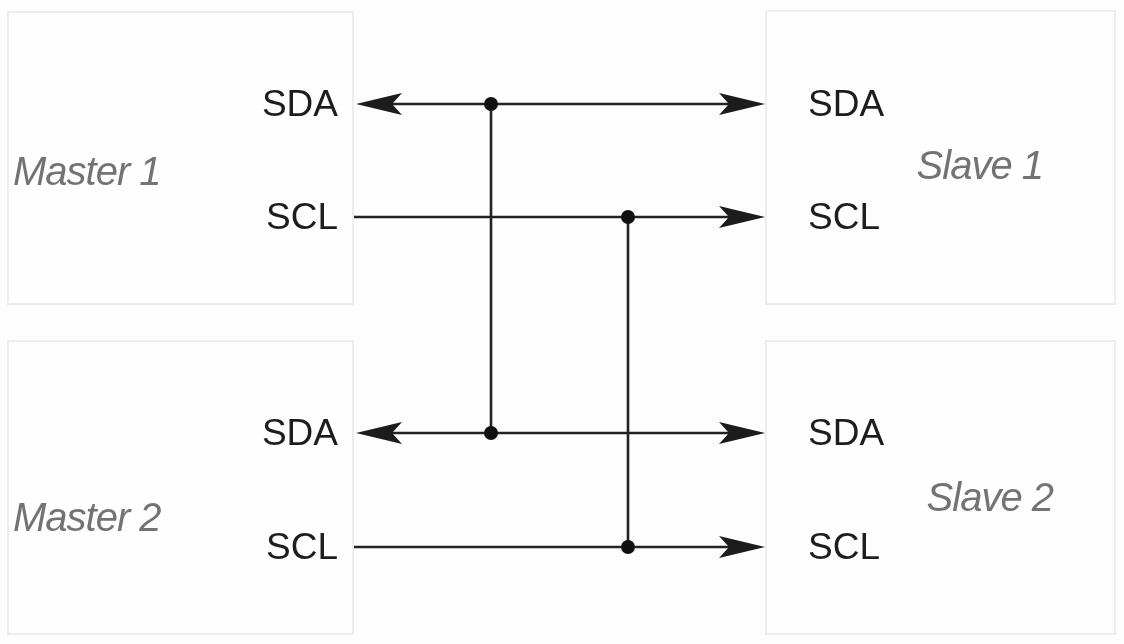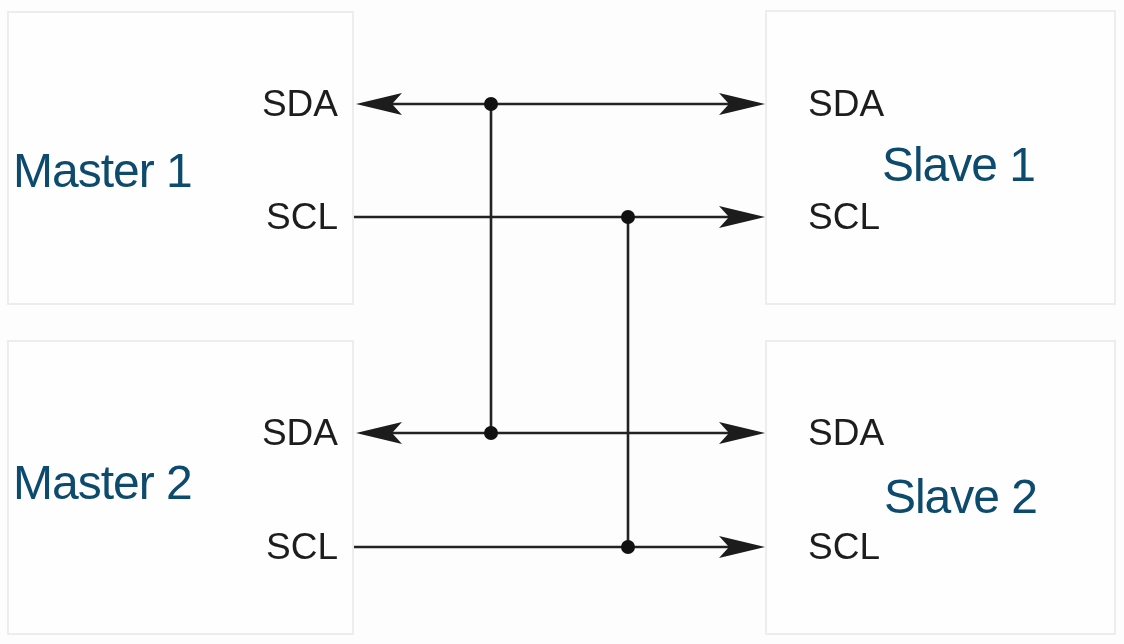--- a/index.html
+++ b/index.html
@@ -22,30 +22,31 @@
     background: #fefefe;
     border: 2px solid #ededed;
   }
   .box-master1 { left: 7px;   top: 11px;  width: 347px; height: 294px; }
   .box-slave1  { left: 765px; top: 10px;  width: 351px; height: 295px; }
   .box-master2 { left: 7px;   top: 340px; width: 347px; height: 295px; }
   .box-slave2  { left: 765px; top: 340px; width: 351px; height: 295px; }
 
   .device-label {
     position: absolute;
-    font-size: 48px;
+    font-size: 40px;
     line-height: 62px;
     white-space: nowrap;
-    color: #0c4a6e;
+    color: #737373;
     letter-spacing: -1px;
+    font-style: italic;
   }
   .lbl-master1 { left: 13px;  top: 140px; }
-  .lbl-master2 { left: 13px;  top: 452px; text-align: center; }
-  .lbl-slave1  { right: 89px; top: 134px; margin-left: 8px; }
-  .lbl-slave2  { right: 87px; top: 466px; }
+  .lbl-master2 { left: 13px;  top: 486px; text-align: center; }
+  .lbl-slave1  { right: 81px; top: 134px; margin-left: 8px; }
+  .lbl-slave2  { right: 71px; top: 466px; }
 
   .pin-label {
     position: absolute;
     font-size: 37px;
     line-height: 42px;
     white-space: nowrap;
     color: #1d1d1d;
     margin-left: 32px;
   }
   .pin-right { right: 786px; text-align: right; }

